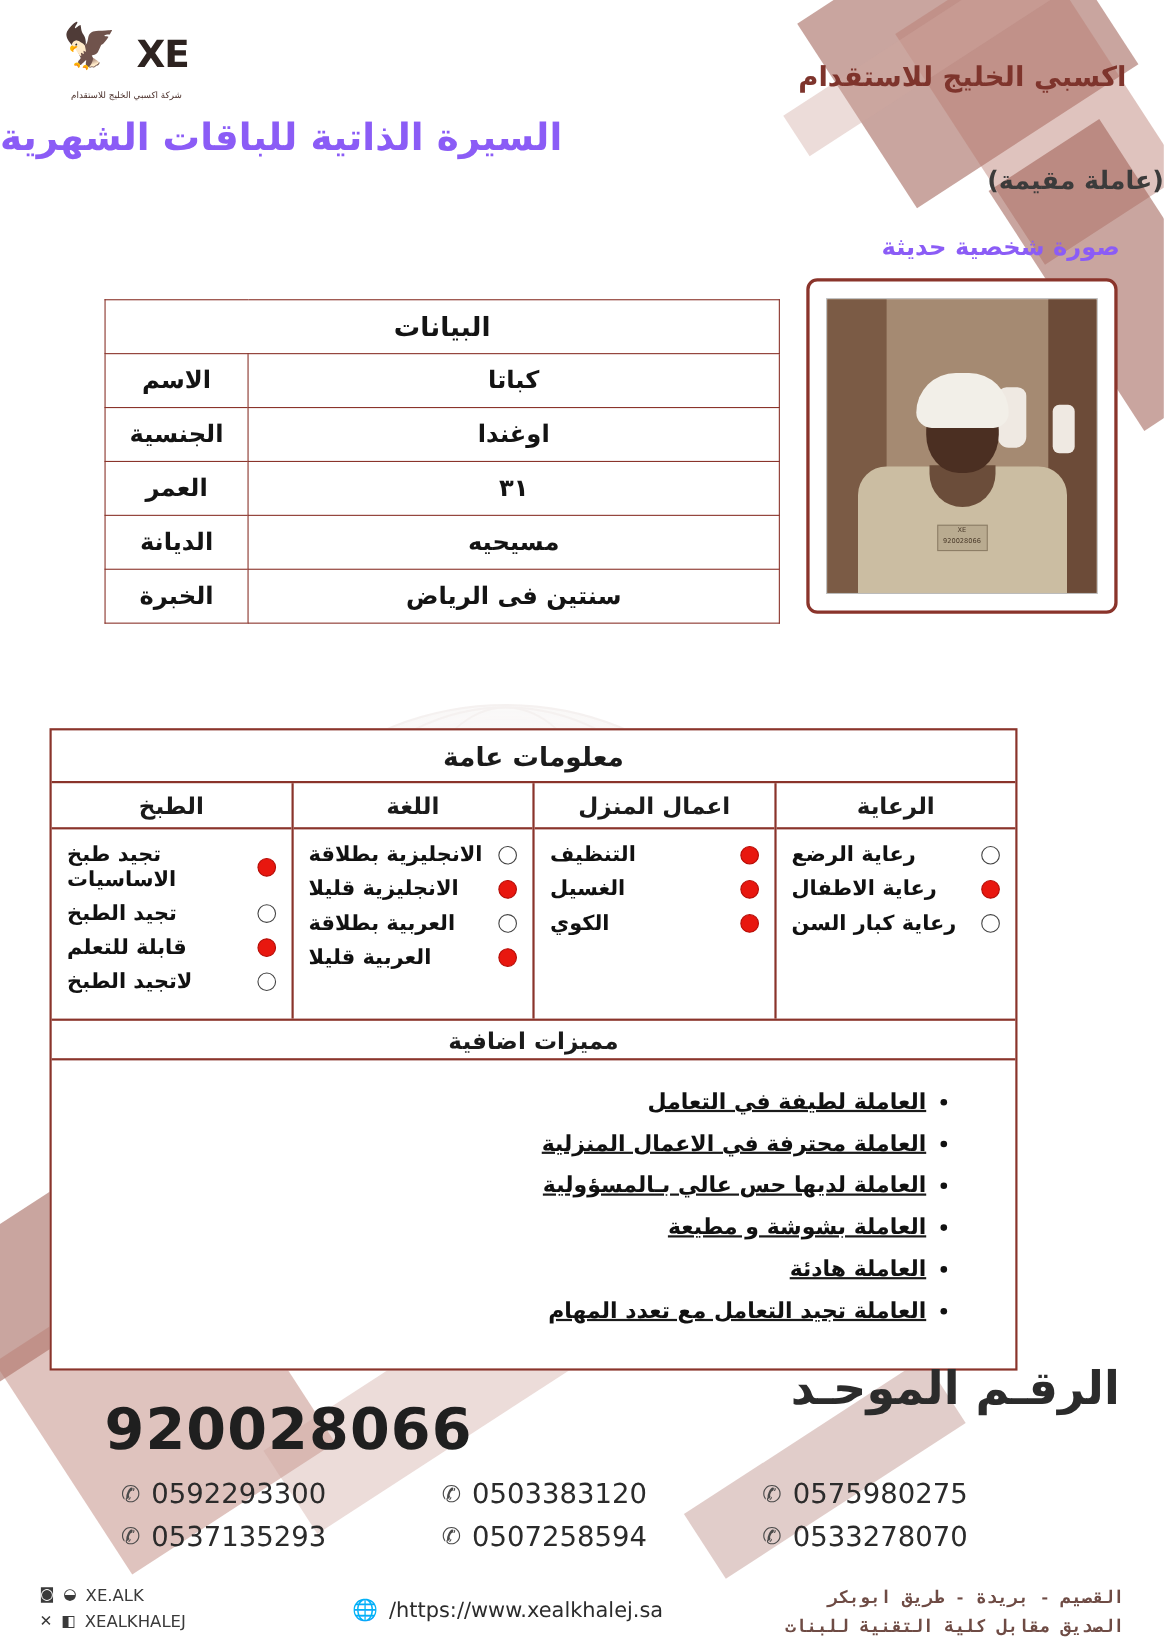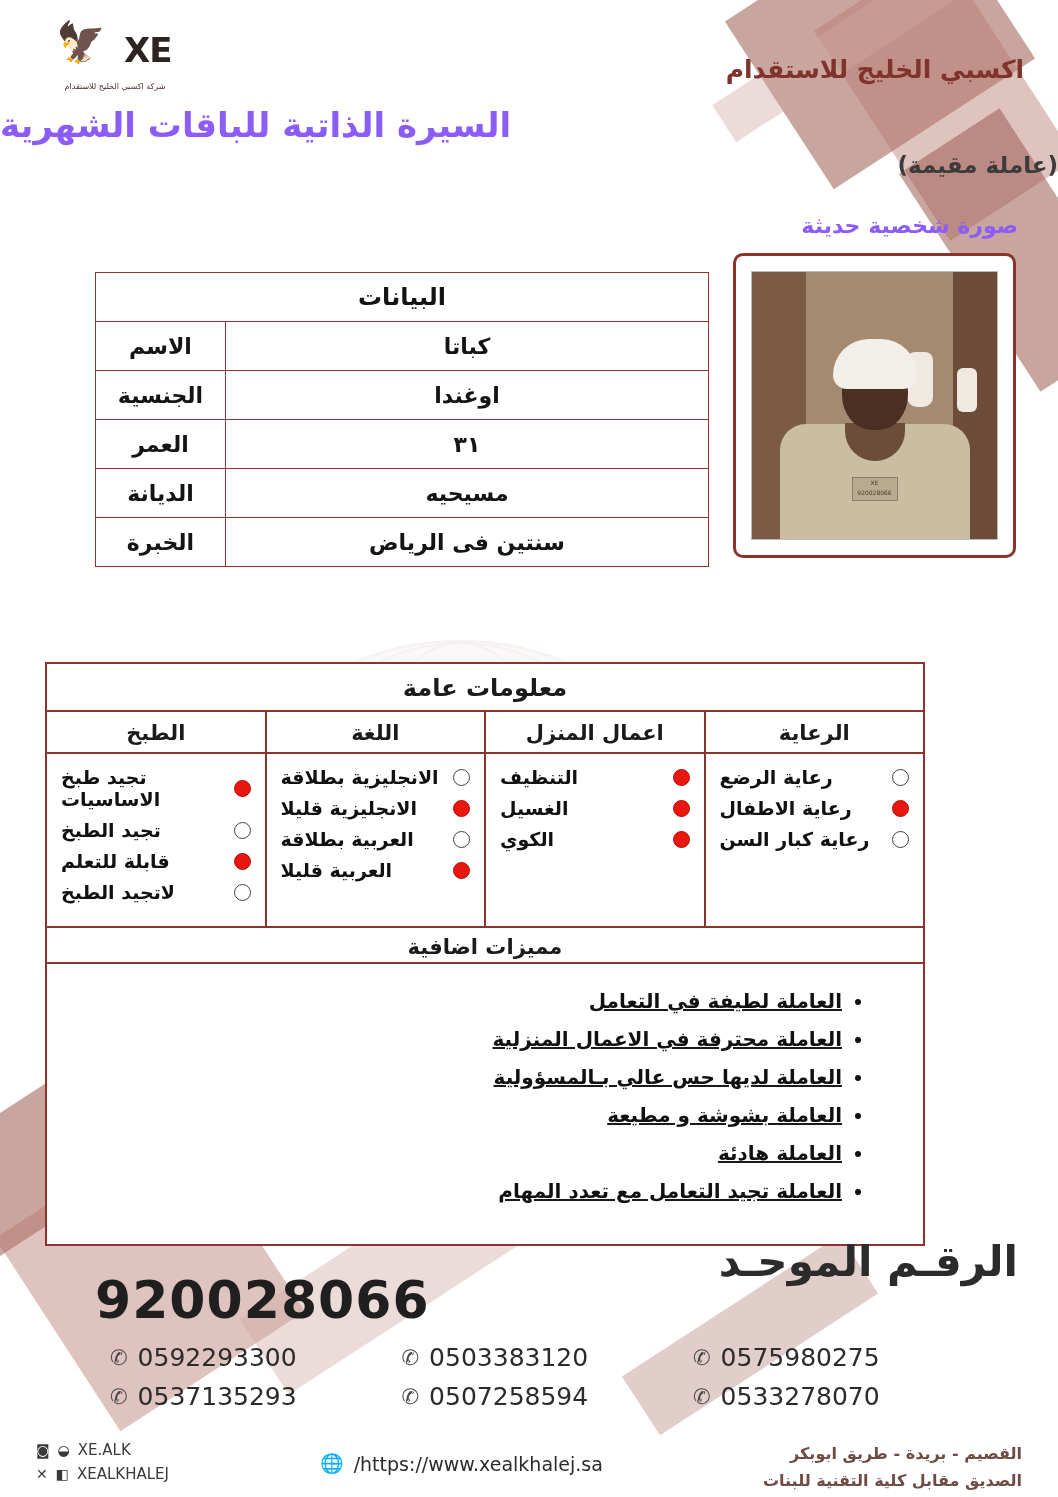--- a/index.html
+++ b/index.html
@@ -167,21 +167,21 @@
     line-height:1.6;
   }
   .social .row { display:flex; align-items:center; gap:8px; direction:ltr; }
   .social .glyph { font-size:14px; }
   .website {
     position:absolute; left:320px; top:1452px; font-size:19px; color:#2b2b2b; direction:ltr;
     display:flex; align-items:center; gap:10px;
   }
   .address {
     position:absolute; right:36px; top:1440px; font-size:16px; font-weight:700;
-    color:#6e4b44; text-align:right; line-height:1.7;
+    color:#6e4b44; text-align:right; line-height:1.7;font-family:Liberation Mono, monospace;
   }
 </style>
 </head>
 <body>
 
 <div class="bg">
   <div class="band" style="left:760px; top:-60px; width:240px; height:200px; transform:rotate(-33deg);"></div>
   <div class="band light" style="left:870px; top:-30px; width:150px; height:250px; transform:rotate(-33deg);"></div>
   <div class="band pale" style="left:700px; top:20px; width:300px; height:44px; transform:rotate(-33deg);"></div>
   <div class="band" style="left:960px; top:120px; width:120px; height:260px; transform:rotate(-33deg);"></div>

